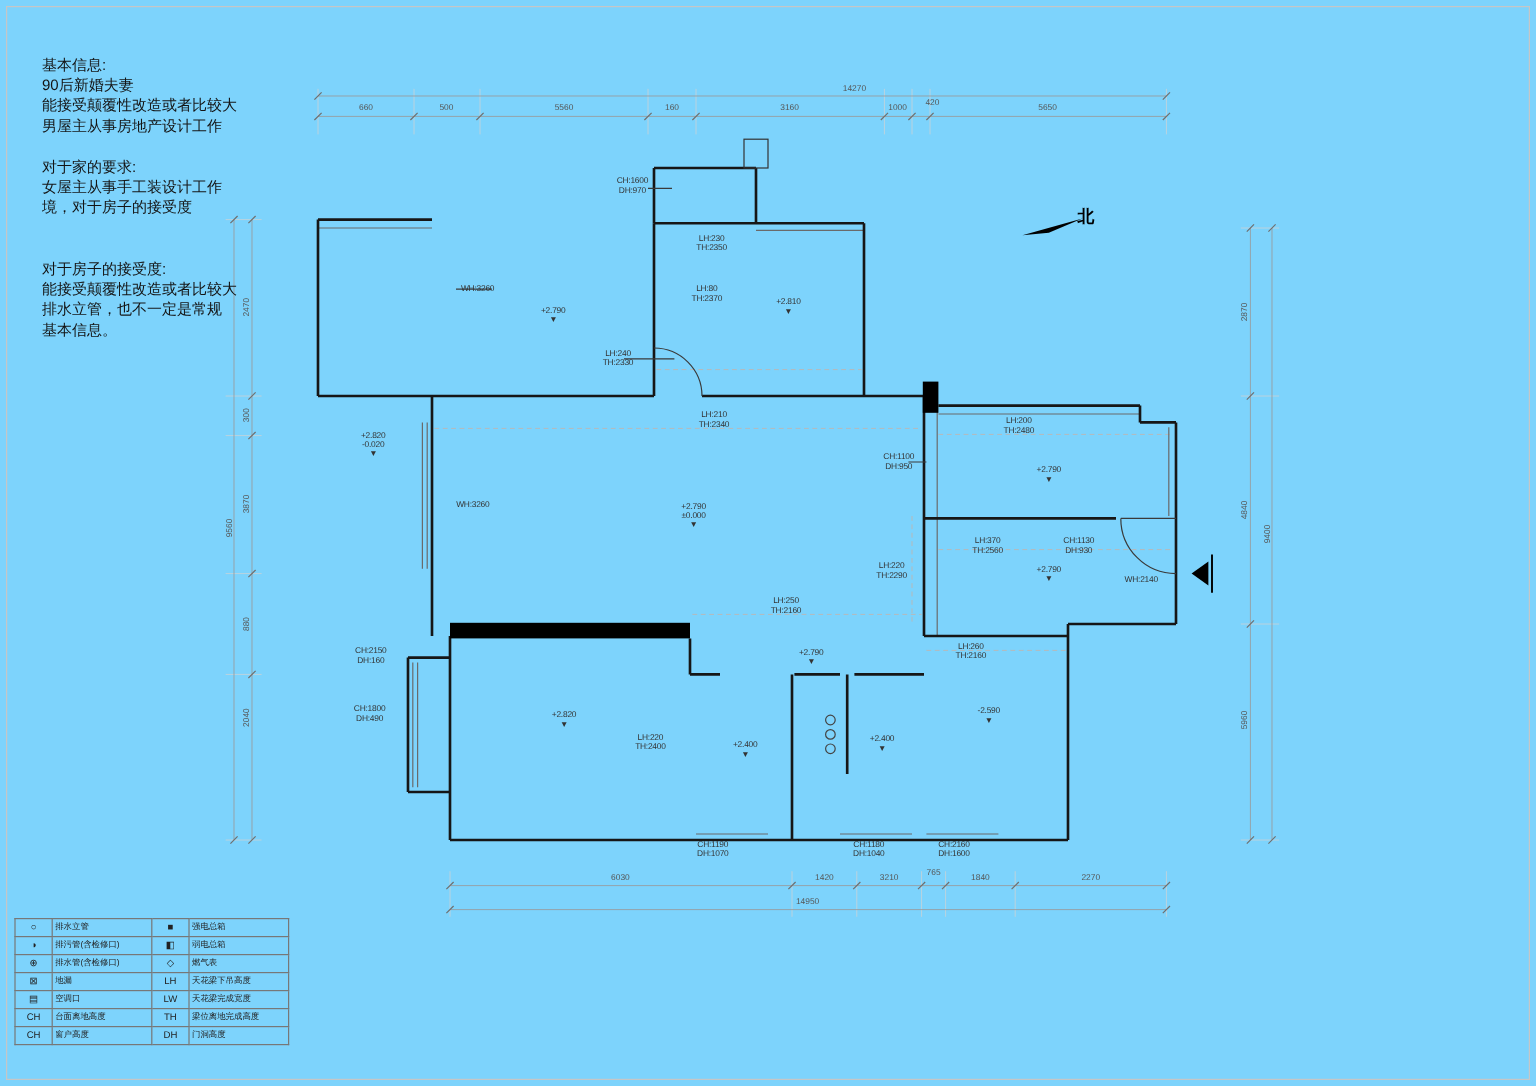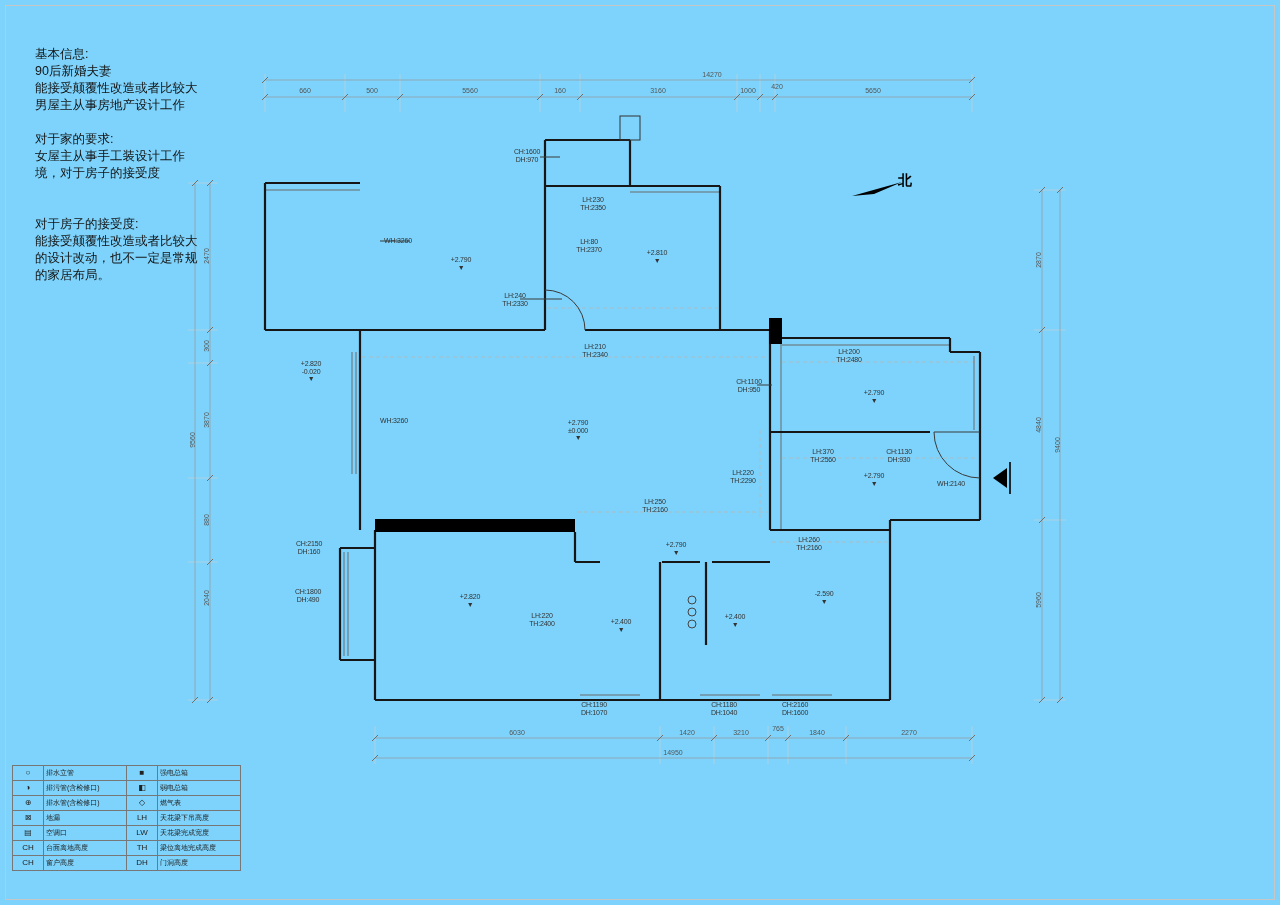--- a/index.html
+++ b/index.html
@@ -122,22 +122,22 @@
       <div class="info-line">能接受颠覆性改造或者比较大</div>
       <div class="info-line">男屋主从事房地产设计工作</div>
       <div class="info-line"></div>
       <div class="info-line">对于家的要求:</div>
       <div class="info-line">女屋主从事手工装设计工作</div>
       <div class="info-line">境，对于房子的接受度</div>
       <div class="info-line"></div>
       <div class="info-line"></div>
       <div class="info-line">对于房子的接受度:</div>
       <div class="info-line">能接受颠覆性改造或者比较大</div>
-      <div class="info-line">的设计改动，也不一定是常规</div>
-      <div class="info-line">的家居布局。</div>
+      <div class="info-line">排水立管，也不一定是常规</div>
+      <div class="info-line">基本信息。</div>
     </div>
 
   <div class="north-label">北</div>
 
   <div id="annot-layer">
       <div class="annot" style="left: 527px; top: 155px;">CH:1600
 DH:970</div>
       <div class="annot" style="left: 593px; top: 203px;">LH:230
 TH:2350</div>
       <div class="annot" style="left: 589px; top: 245px;">LH:80

